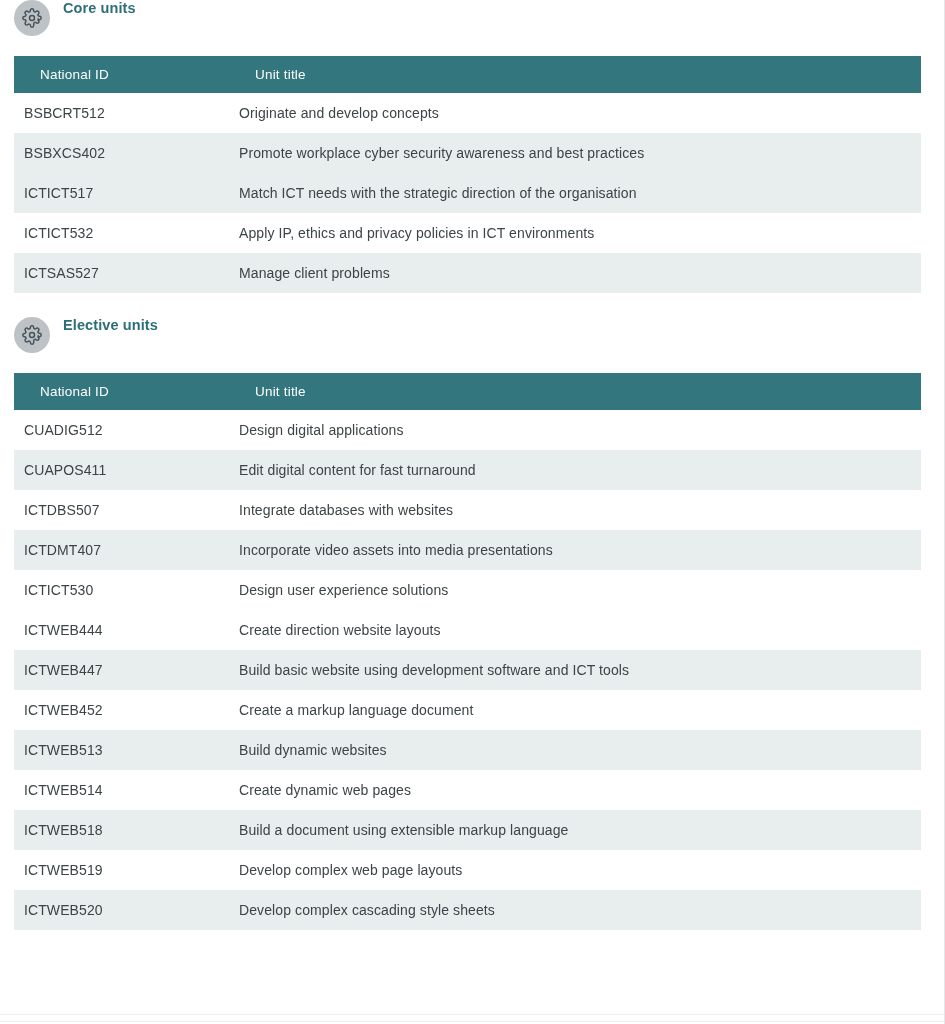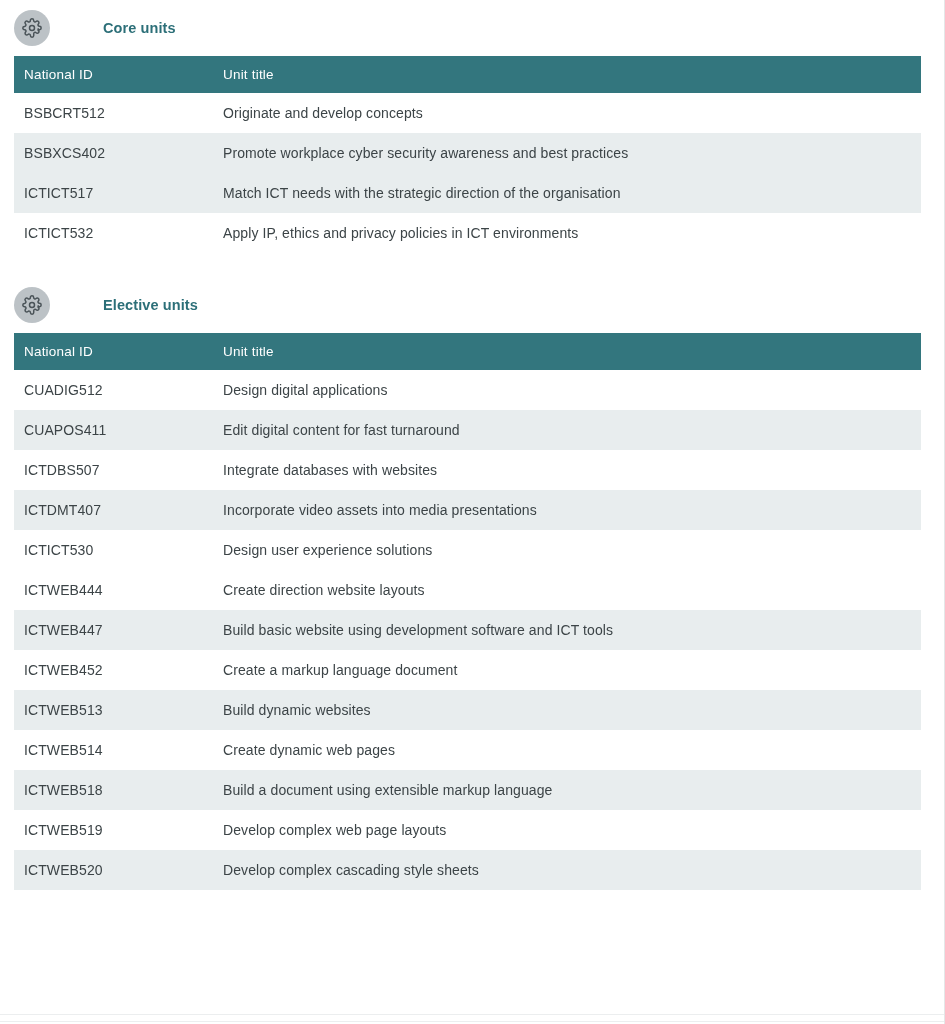--- a/index.html
+++ b/index.html
@@ -20,25 +20,24 @@
     width: 945px;
     height: 1024px;
     box-sizing: border-box;
     border-right: 1px solid #e4e7e8;
   }
   .section {
     padding: 0;
   }
   .section-head {
     display: flex;
-    align-items: center;
+    align-items: flex-start;
     height: 56px;
     padding-left: 14px;
     box-sizing: border-box;
-    gap: 40px;
   }
   .section-icon {
     width: 36px;
     height: 36px;
     border-radius: 50%;
     background: #bcc2c6;
     display: flex;
     align-items: center;
     justify-content: center;
     flex: none;
@@ -59,21 +58,21 @@
     margin-left: 14px;
     table-layout: fixed;
   }
   table.units thead th {
     background: #33767e;
     color: #ffffff;
     font-size: 13.5px;
     font-weight: normal;
     text-align: left;
     height: 37px;
-    padding: 0 0 0 10px;
+    padding: 0 0 0 26px;
     vertical-align: middle;
     letter-spacing: 0.2px;
   }
   table.units th.col-id { width: 189px; }
   table.units th.col-title { width: auto; }
   table.units tbody td {
     height: 40px;
     padding: 0 0 0 10px;
     font-size: 14px;
     color: #3c4447;
@@ -135,20 +134,24 @@
               <td>Promote workplace cyber security awareness and best practices</td>
             </tr>
             <tr class="even">
               <td>ICTICT517</td>
               <td>Match ICT needs with the strategic direction of the organisation</td>
             </tr>
             <tr class="odd">
               <td>ICTICT532</td>
               <td>Apply IP, ethics and privacy policies in ICT environments</td>
             </tr>
+            <tr class="even">
+              <td>ICTSAS527</td>
+              <td>Manage client problems</td>
+            </tr>
           </tbody>
         </table>
         <div class="gap-after-core"></div>
       </div>
       <div class="section">
         <div class="section-head">
           <span class="section-icon">
             <svg width="20" height="20" viewBox="0 0 24 24" fill="none" stroke="#4a5358" stroke-width="1.8" stroke-linecap="round" stroke-linejoin="round">
               <path d="M19.4 13a1.65 1.65 0 0 0 .33 1.82l.06.06a2 2 0 1 1-2.83 2.83l-.06-.06a1.65 1.65 0 0 0-1.82-.33 1.65 1.65 0 0 0-1 1.51V21a2 2 0 1 1-4 0v-.09A1.65 1.65 0 0 0 9 19.4a1.65 1.65 0 0 0-1.82.33l-.06.06a2 2 0 1 1-2.83-2.83l.06-.06a1.65 1.65 0 0 0 .33-1.82 1.65 1.65 0 0 0-1.51-1H3a2 2 0 1 1 0-4h.09A1.65 1.65 0 0 0 4.6 9a1.65 1.65 0 0 0-.33-1.82l-.06-.06a2 2 0 1 1 2.83-2.83l.06.06a1.65 1.65 0 0 0 1.82.33H9a1.65 1.65 0 0 0 1-1.51V3a2 2 0 1 1 4 0v.09a1.65 1.65 0 0 0 1 1.51 1.65 1.65 0 0 0 1.82-.33l.06-.06a2 2 0 1 1 2.83 2.83l-.06.06a1.65 1.65 0 0 0-.33 1.82V9a1.65 1.65 0 0 0 1.51 1H21a2 2 0 1 1 0 4h-.09a1.65 1.65 0 0 0-1.51 1z"></path>
               <circle cx="12" cy="12" r="3"></circle>

